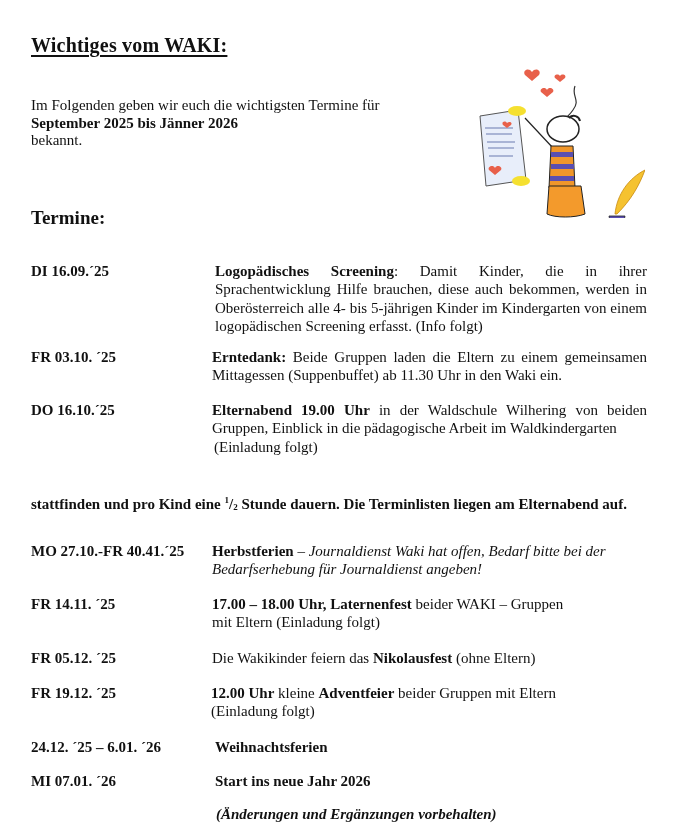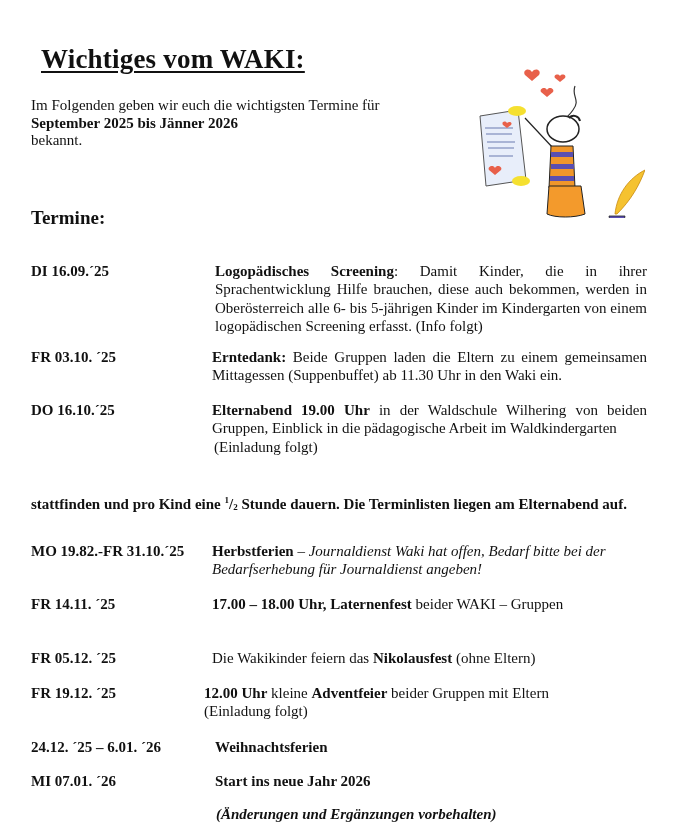--- a/index.html
+++ b/index.html
@@ -3,23 +3,23 @@
   <meta charset="utf-8">
   <style>
     html, body { margin: 0; padding: 0; background: #ffffff; }
     body {
       width: 677px; height: 838px; position: relative; overflow: hidden;
       font-family: "Liberation Serif", "DejaVu Serif", serif;
       color: #111111;
     }
     .title {
       position: absolute; left: 31px; top: 34px;
-      font-size: 27px; font-weight: bold; text-decoration: underline;
+      font-size: 20px; font-weight: bold; text-decoration: underline;
       text-decoration-thickness: 2px; text-underline-offset: 3px;
-      margin: 10px; letter-spacing: 0.2px;
+      margin: 0; letter-spacing: 0.2px;
     }
     .intro {
       position: absolute; left: 31px; top: 97px; width: 360px;
       font-size: 15px; line-height: 17.5px;
     }
     .intro b { font-weight: bold; }
     .illustration { position: absolute; left: 455px; top: 28px; width: 190px; height: 190px; }
     .section-head {
       position: absolute; left: 31px; top: 207px;
       font-size: 19px; font-weight: bold; 
@@ -94,21 +94,21 @@
     <path d="M160 186 c2-20 14-36 30-44 c-6 16 -14 30 -28 44 z" fill="#f5c230" stroke="#c88a10" stroke-width="0.8"></path>
     <path d="M154 188 h16 l-2 10 h-12 z" fill="#5b4fb5" stroke="#222" stroke-width="0.8"></path>
   </g>
 </svg>
 
 <div class="section-head">Termine:</div>
 
 <div class="row" style="top:262px;">
   <span class="date">DI 16.09.´25</span>
   <div class="desc justify" style="left:184px;">
-    <span class="b">Logopädisches Screening</span><span>: Damit Kinder, die in ihrer Sprachentwicklung Hilfe brauchen, diese auch bekommen, werden in Oberösterreich alle 6- bis 5-jährigen Kinder im Kindergarten von einem logopädischen Screening erfasst. (Info folgt)</span>
+    <span class="b">Logopädisches Screening</span><span>: Damit Kinder, die in ihrer Sprachentwicklung Hilfe brauchen, diese auch bekommen, werden in Oberösterreich alle 4- bis 5-jährigen Kinder im Kindergarten von einem logopädischen Screening erfasst. (Info folgt)</span>
   </div>
 </div>
 
 <div class="row" style="top:348px;">
   <span class="date">FR 03.10. ´25</span>
   <div class="desc justify" style="left:181px;">
     <span class="b">Erntedank:</span><span> Beide Gruppen laden die Eltern zu einem gemeinsamen Mittagessen (Suppenbuffet) ab 11.30 Uhr in den Waki ein.</span>
   </div>
 </div>
 
@@ -119,43 +119,44 @@
     <span style="padding-left:2px;">(Einladung folgt)</span>
   </div>
 </div>
 
 <div class="note">
   <br>
   <span>stattfinden und pro Kind eine </span><sup>1</sup><span>/</span><sub>2</sub><span> Stunde dauern. Die Terminlisten liegen am Elternabend auf.</span>
 </div>
 
 <div class="row" style="top:542px;">
-  <span class="date">MO 19.82.-FR 31.10.´25</span>
+  <span class="date">MO 27.10.-FR 40.41.´25</span>
   <div class="desc" style="left:181px;">
     <span class="b">Herbstferien</span><span> – </span><span class="i">Journaldienst Waki hat offen, Bedarf bitte bei der Bedarfserhebung für Journaldienst angeben!</span>
   </div>
 </div>
 
 <div class="row" style="top:595px;">
   <span class="date">FR 14.11. ´25</span>
   <div class="desc" style="left:181px;">
     <span class="b">17.00 – 18.00 Uhr, Laternenfest</span><span> beider WAKI – Gruppen</span><br>
+    <span>mit Eltern (Einladung folgt)</span>
   </div>
 </div>
 
 <div class="row" style="top:649px;">
   <span class="date">FR 05.12. ´25</span>
   <div class="desc" style="left:181px;">
     <span>Die Wakikinder feiern das </span><span class="b">Nikolausfest</span><span> (ohne Eltern)</span>
   </div>
 </div>
 
 <div class="row" style="top:684px;">
   <span class="date">FR 19.12. ´25</span>
-  <div class="desc" style="left:173px;">
+  <div class="desc" style="left:180px;">
     <span class="b">12.00 Uhr</span><span> kleine </span><span class="b">Adventfeier</span><span> beider Gruppen mit Eltern</span><br>
     <span>(Einladung folgt)</span>
   </div>
 </div>
 
 <div class="row" style="top:738px;">
   <span class="date">24.12. ´25 – 6.01. ´26</span>
   <div class="desc" style="left:184px;">
     <span class="b">Weihnachtsferien</span>
   </div>

